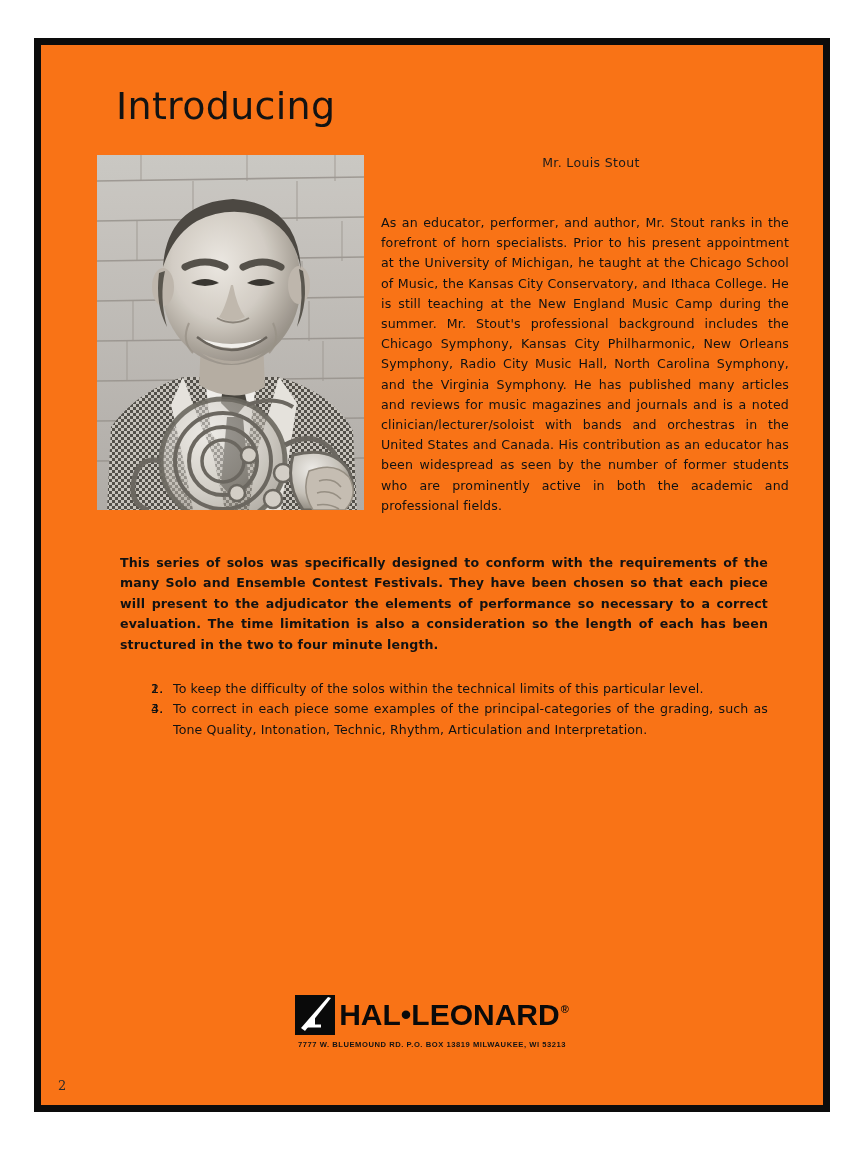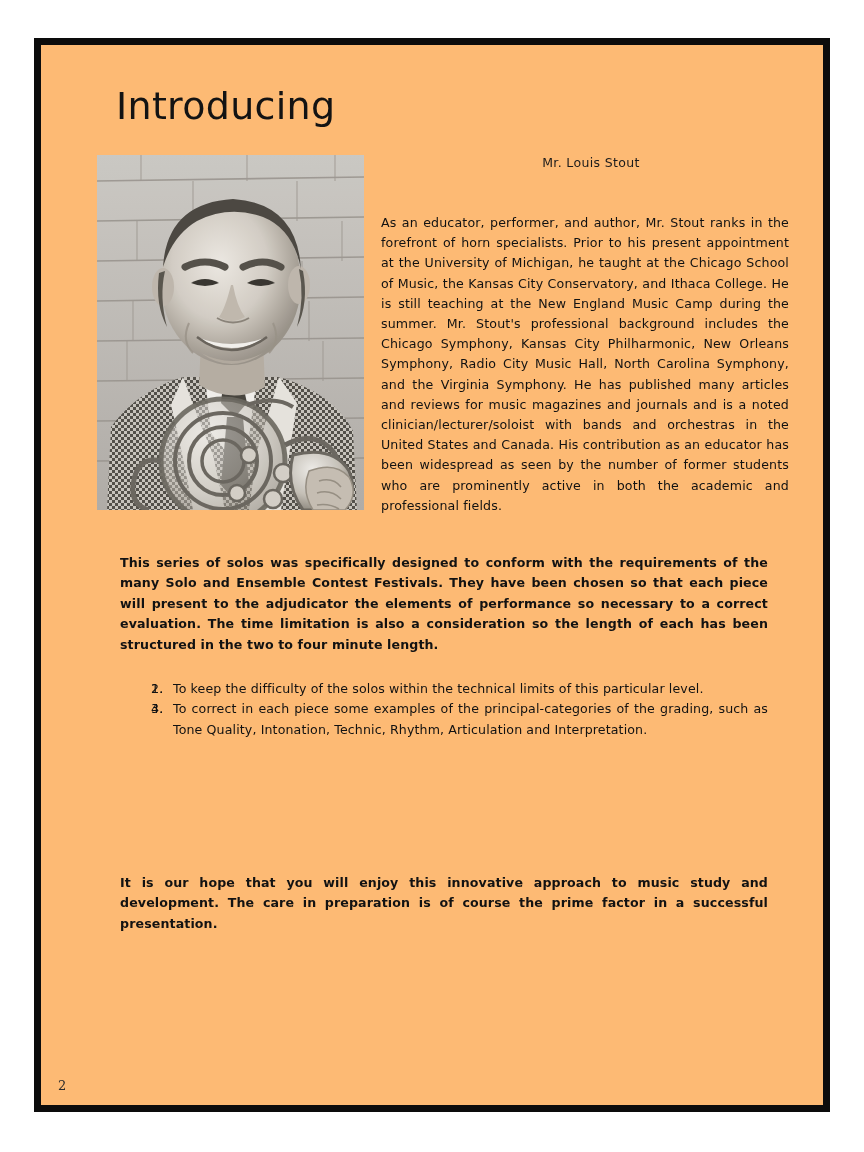--- a/index.html
+++ b/index.html
@@ -22,21 +22,21 @@
     height: 1074px;
     box-sizing: border-box;
     border: 7px solid #0c0c0c;
     background: #ffffff;
   }
 
   .page-inner {
     position: relative;
     width: 100%;
     height: 100%;
-    background: #fdba74;
+    background: #f97316;
   }
 
   
   .title {
     position: absolute;
     left: 75px;
     top: 42px;
     font-family: "DejaVu Sans", sans-serif;
     font-size: 38px;
     font-weight: 400;
@@ -329,19 +329,35 @@
       <li>
         <span class="num">3.</span>
       </li>
       <li>
         <span class="num">4.</span>
         <span>To correct in each piece some examples of the principal-categories of the grading, such as Tone Quality, Intonation, Technic, Rhythm, Articulation and Interpretation.</span>
       </li>
     </ul>
 
 
-    <div class="body-block p-hope">It is our hope that you will enjoy this innovative approach to music study and development. The care in preparation is of course the prime factor in a successful presentation.</div>
-
+
+    <div class="logo-wrap">
+      <div class="logo-row">
+        <span class="logo-mark">
+          <svg width="40" height="40" viewBox="0 0 40 40" xmlns="http://www.w3.org/2000/svg">
+            <rect x="0" y="0" width="40" height="40" fill="#0a0a0a"></rect>
+            <path d="M36 3 L10 36 L6 33 L33 2 Z" fill="#ffffff"></path>
+            <path d="M20 30 L20 22 L13 30 Z" fill="#ffffff"></path>
+            <rect x="11" y="29.5" width="15" height="3" fill="#ffffff"></rect>
+          </svg>
+        </span>
+        <span class="logo-text">
+          <span>HAL•LEONARD</span>
+            <span class="reg">®</span>
+        </span>
+      </div>
+      <div class="logo-addr">7777 W. BLUEMOUND RD. P.O. BOX 13819 MILWAUKEE, WI 53213</div>
+    </div>
 
     <div class="page-number">2</div>
 
   </div>
 </div>
 
 </body></html>

